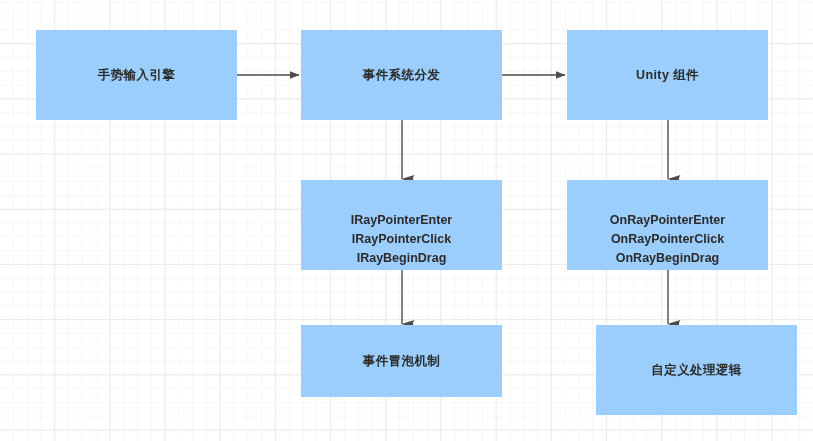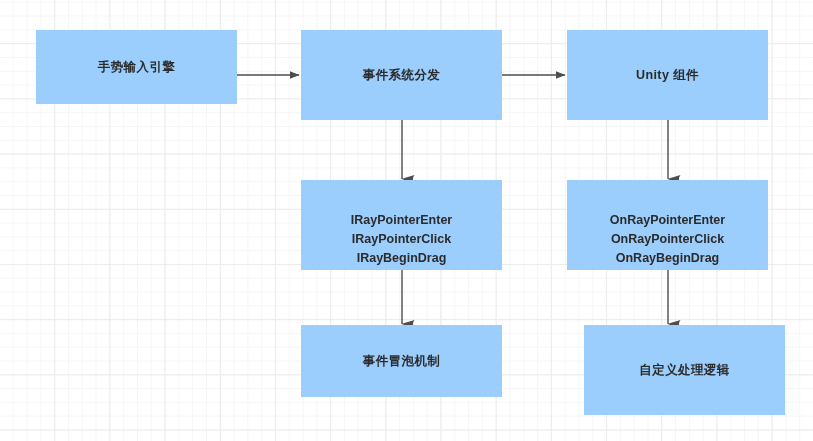--- a/index.html
+++ b/index.html
@@ -77,21 +77,21 @@
 
     <line x1="402" y1="120" x2="402" y2="179" stroke="#4d4d4d" stroke-width="1.4" marker-end="url(#arrow-v)"></line>
 
     <line x1="668" y1="120" x2="668" y2="179" stroke="#4d4d4d" stroke-width="1.4" marker-end="url(#arrow-v)"></line>
 
     <line x1="402" y1="270" x2="402" y2="324" stroke="#4d4d4d" stroke-width="1.4" marker-end="url(#arrow-v)"></line>
 
     <line x1="668" y1="270" x2="668" y2="324" stroke="#4d4d4d" stroke-width="1.4" marker-end="url(#arrow-v)"></line>
   </svg>
 
-  <div class="node cjk" style="left:36px; top:30px; width:201px; height:74px;text-align:right;">
+  <div class="node cjk" style="left:36px; top:30px; width:201px; height:90px;text-align:right;">
     <span class="label">手势输入引擎</span>
   </div>
 
   <div class="node cjk" style="left:301px; top:30px; width:201px; height:90px;text-align:center;">
     <span class="label">事件系统分发</span>
   </div>
 
   <div class="node cjk" style="left:567px; top:30px; width:201px; height:90px;">
     <span class="label">Unity 组件</span>
   </div>
@@ -105,17 +105,17 @@
   <div class="node multiline" style="left:567px; top:180px; width:201px; height:90px;">
     <span class="label">OnRayPointerEnter
 OnRayPointerClick
 OnRayBeginDrag</span>
   </div>
 
   <div class="node cjk" style="left:301px; top:325px; width:201px; height:72px;text-align:right;">
     <span class="label">事件冒泡机制</span>
   </div>
 
-  <div class="node cjk" style="left:584px; top:325px; width:201px; height:90px;">
+  <div class="node cjk" style="left:596px; top:325px; width:201px; height:90px;">
     <span class="label">自定义处理逻辑</span>
   </div>
 
 </div>
 
 </body></html>

